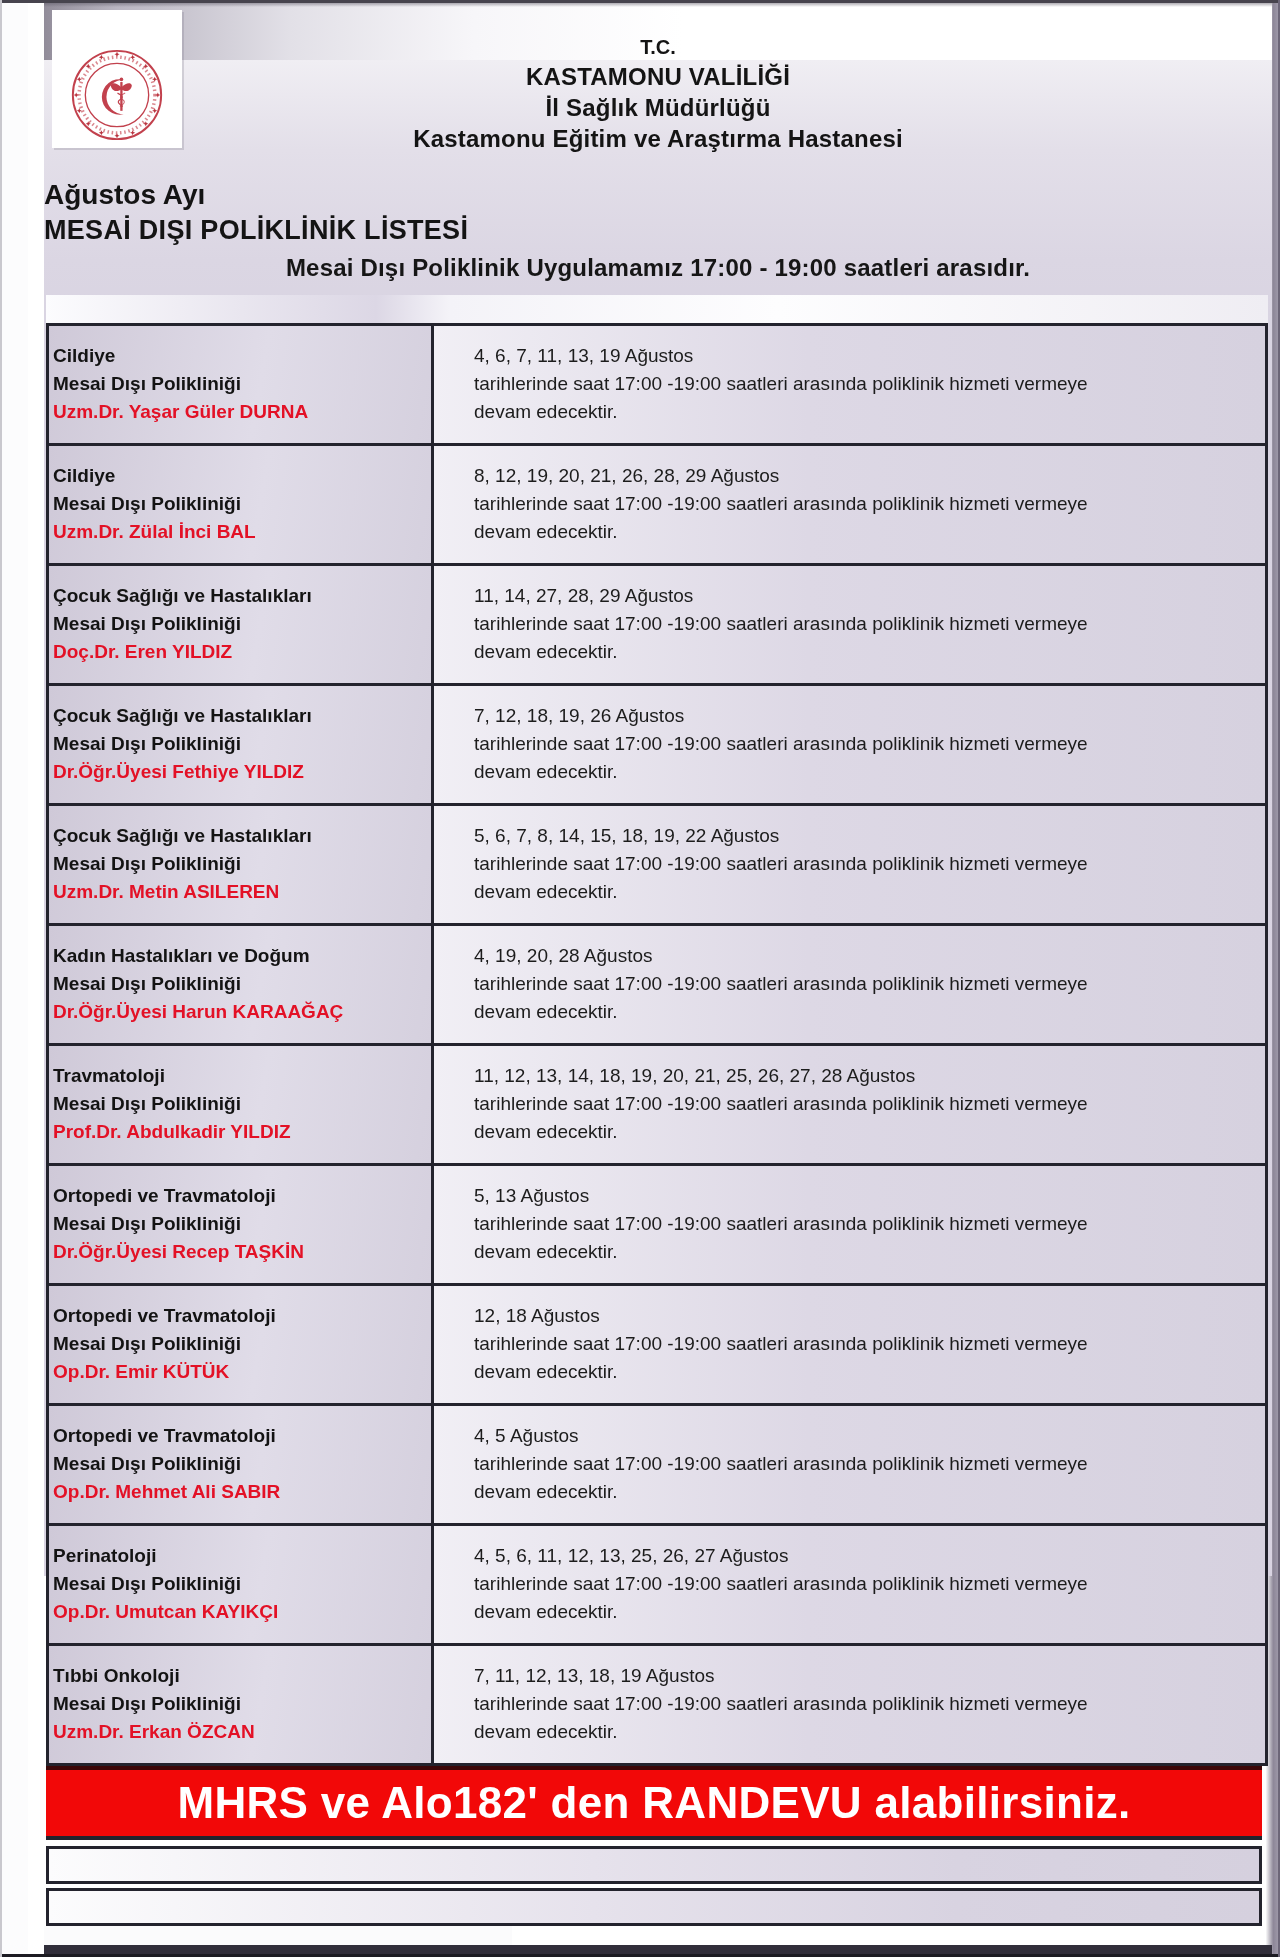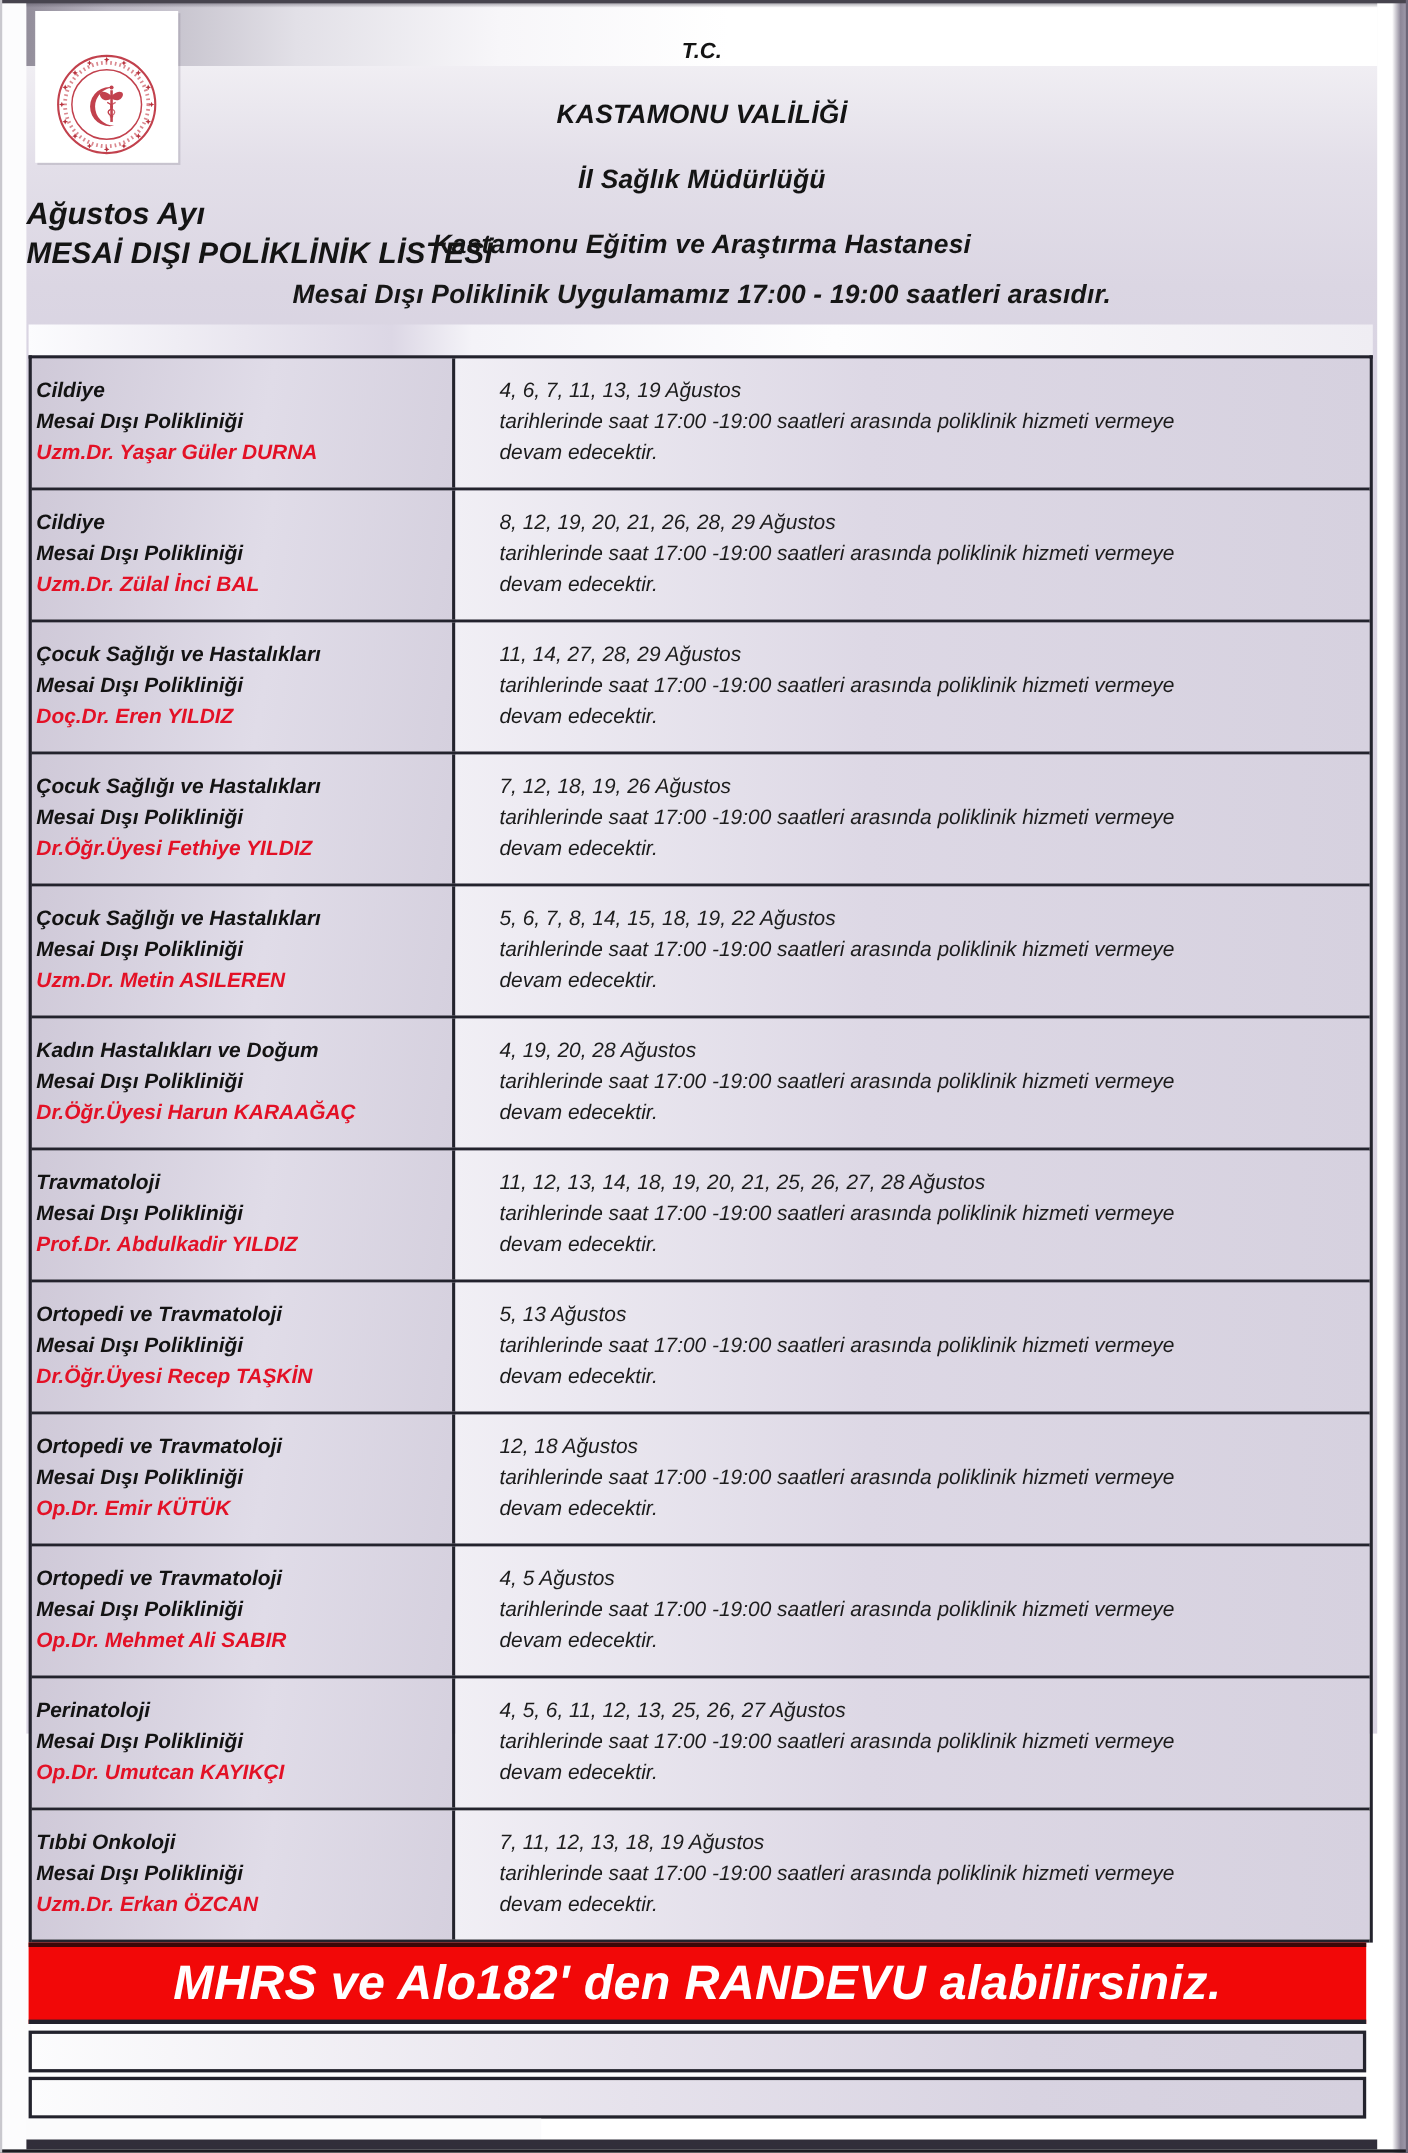--- a/index.html
+++ b/index.html
@@ -10,35 +10,35 @@
   }
   .edge-top{position:absolute;top:0;left:0;right:0;height:3px;background:#47444e;z-index:40;}
   .edge-bottom{position:absolute;bottom:0;left:0;right:0;height:3px;background:#1c1b22;z-index:40;}
   .edge-left{position:absolute;left:0;top:0;bottom:0;width:2px;background:#c9c8ce;z-index:40;}
   .edge-right{position:absolute;right:0;top:0;bottom:0;width:2px;background:#6c6678;z-index:41;}
 
   .left-gutter{position:absolute;left:0;top:0;bottom:0;width:28px;background:#fcfcfd;z-index:2;}
   .right-gutter{position:absolute;right:0;top:0;bottom:0;width:24px;z-index:2;
     background:linear-gradient(to right,#ffffff 0%,#ffffff 40%,#8d8798 72%,#a39eae 100%);}
 
-  .content{position:absolute;left:24px;top:0;width:1228px;height:1576px;z-index:5;
-    background:linear-gradient(180deg,#f0eef3 60px,#e3dfe9 150px,#dbd6e3 260px,#d9d4e2 320px,#d8d3e1 1765px,#d8d3e1 1926px,#cfcad9 1945px,#cfcad9 100%);font-style:italic;}
+  .content{position:absolute;left:44px;top:0;width:1228px;height:1576px;z-index:5;
+    background:linear-gradient(180deg,#f0eef3 60px,#e3dfe9 150px,#dbd6e3 260px,#d9d4e2 320px,#d8d3e1 1765px,#d8d3e1 1926px,#cfcad9 1945px,#cfcad9 100%);}
 
   .top-band{position:absolute;left:0;top:0;width:1228px;height:60px;
     background:linear-gradient(to right,#928d9a 0%,#b9b5c1 6%,#e2e0e7 20%,#f7f6f9 35%,#ffffff 52%,#ffffff 100%);}
   .top-band:before{content:"";position:absolute;left:0;top:0;right:0;height:7px;
     background:linear-gradient(180deg,rgba(90,86,99,.85),rgba(90,86,99,0));}
 
   .logo-box{position:absolute;left:8px;top:10px;width:130px;height:138px;background:#ffffff;
     box-shadow:2px 2px 0 rgba(120,115,130,.25);}
   .logo-box svg{position:absolute;left:17px;top:37px;}
 
   .header-text{position:absolute;left:0;top:34px;width:1228px;text-align:center;color:#141414;}
   .h-tc{font-size:20px;font-weight:bold;line-height:27px;}
-  .h-line{font-size:24px;font-weight:bold;line-height:31px;letter-spacing:.2px;margin-top:28px;}
+  .h-line{font-size:24px;font-weight:bold;line-height:31px;letter-spacing:.2px;}
 
   .month-block{position:absolute;left:0;top:178px;width:1228px;text-align:left;color:#141414;}
   .m-line1{font-size:28px;font-weight:bold;line-height:34px;}
   .m-line2{font-size:27px;font-weight:bold;line-height:36px;letter-spacing:.3px;}
 
   .subtitle{position:absolute;left:0;top:254px;width:1228px;text-align:center;
     font-size:24px;font-weight:bold;color:#161616;letter-spacing:.2px;}
 
   .pretable-band{position:absolute;left:2px;top:295px;width:1222px;height:28px;
     background:linear-gradient(to right,#fcfcfe 0%,#dcd7e5 27%,#f4f3f8 33%,#fdfdfe 60%,#efedf3 100%);}

